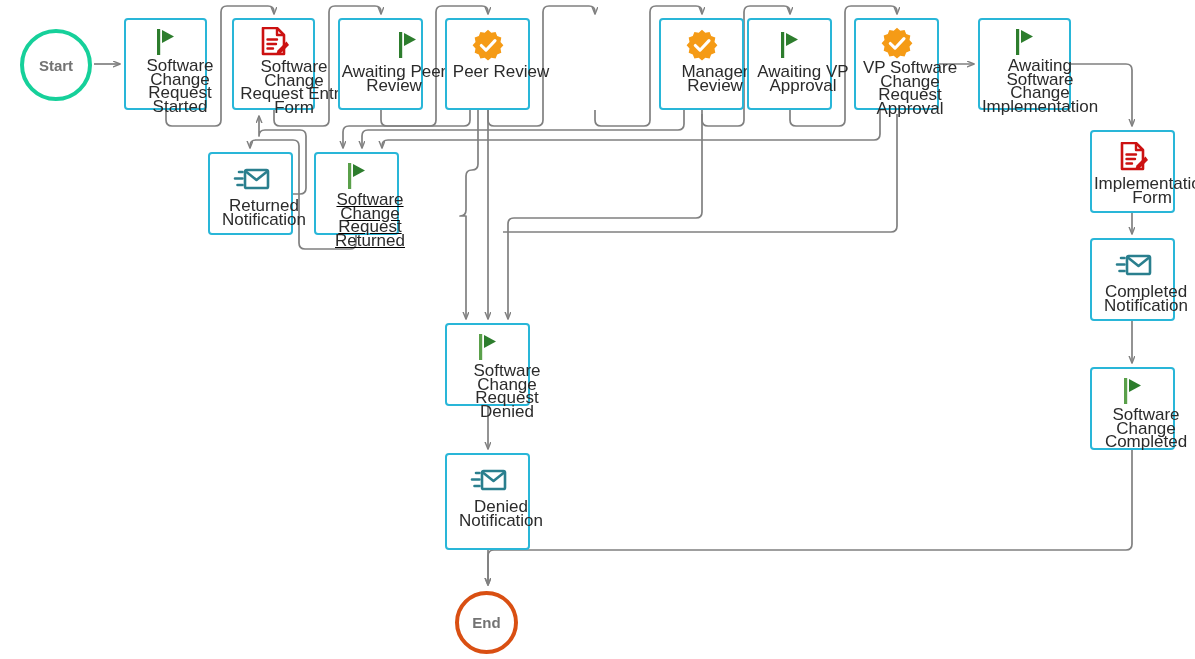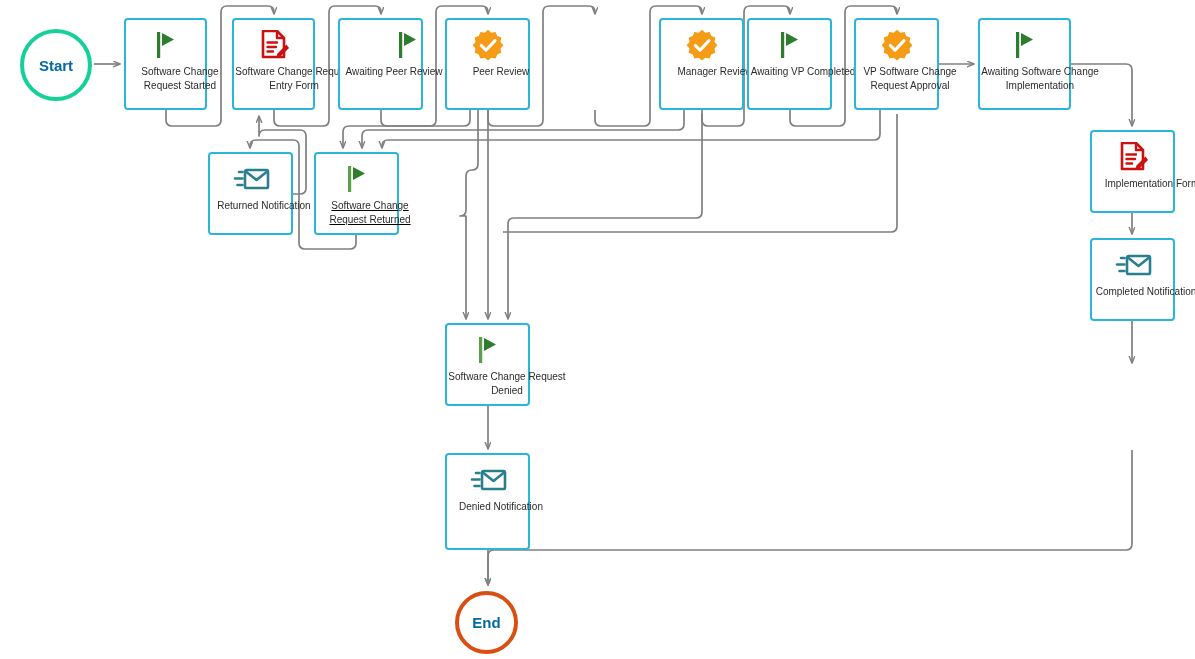--- a/index.html
+++ b/index.html
@@ -16,31 +16,31 @@
     position:absolute;box-sizing:border-box;
     background:#ffffff;
     border:2px solid #29b6d8;
     border-radius:4px;
     display:flex;flex-direction:column;align-items:center;
     padding-top:7px;
   }
   .node .icon{height:36px;display:flex;align-items:center;justify-content:center;}
   .node .label{
     margin-top:2px;
-    font-size:10px;line-height:13.6px;color:#2b2b2b;
+    font-size:17px;line-height:13.6px;color:#2b2b2b;
     text-align:center;width:108px;margin-left:auto;margin-right:auto;
     white-space:normal;word-break:normal;
   }
   .node.wide .label{width:120px;}
 
   .terminator{
     position:absolute;box-sizing:border-box;
     border-radius:50%;background:#fff;
     display:flex;align-items:center;justify-content:center;
-    font-size:15px;font-weight:bold;color:#0369a1;
+    font-size:15px;font-weight:bold;color:#737373;
   }
   .terminator.start{border:4px solid #16d09a;}
   .terminator.end{border:4px solid #d94f12;}
 </style>
 </head>
 <body>
 
 <div id="canvas">
 
   <svg id="edges" viewBox="0 0 1195 659" xmlns="http://www.w3.org/2000/svg">
@@ -150,21 +150,21 @@
     <span class="label">Manager Review</span>
   </div>
 
   <div class="node" style="left:747px;top:18px;width:85px;height:92px;">
     <span class="icon">
       <svg width="26" height="30" viewBox="0 0 26 30">
           <rect x="4" y="2" width="3.2" height="26" fill="#2d7d2d"></rect>
           <path d="M9,3 L21,9.5 L9,16 Z" fill="#2d7d2d"></path>
         </svg>
     </span>
-    <span class="label">Awaiting VP Completed</span>
+    <span class="label">Awaiting VP Approval</span>
   </div>
 
   <div class="node" style="left:854px;top:18px;width:85px;height:92px;">
     <span class="icon">
       <svg width="32" height="32" viewBox="0 0 32 32">
         <path fill="#f59b16" d="M16,0.8 L19.3,3.7 L23.6,2.9 L25.2,7 L29.3,8.6 L28.5,12.9 L31.4,16.2 L28.5,19.5 L29.3,23.8 L25.2,25.4 L23.6,29.5 L19.3,28.7 L16,31.6 L12.7,28.7 L8.4,29.5 L6.8,25.4 L2.7,23.8 L3.5,19.5 L0.6,16.2 L3.5,12.9 L2.7,8.6 L6.8,7 L8.4,2.9 L12.7,3.7 Z"></path>
         <path d="M9.3,16.5 L14,21.2 L23,11.6" fill="none" stroke="#ffffff" stroke-width="3.1" stroke-linecap="round" stroke-linejoin="round"></path>
       </svg>
     </span>
     <span class="label">VP Software Change Request Approval</span>
@@ -217,20 +217,29 @@
     <span class="icon">
       <svg width="38" height="26" viewBox="0 0 38 26">
         <rect x="13" y="4" width="23" height="18" rx="1.6" fill="none" stroke="#2a7f8e" stroke-width="2.6"></rect>
         <path d="M14.5,6 L24.5,14 L34.5,6" fill="none" stroke="#2a7f8e" stroke-width="2.6" stroke-linecap="round" stroke-linejoin="round"></path>
         <path d="M7,6 L10.5,6 M3,12.5 L10.5,12.5 M5.5,19 L10.5,19" stroke="#2a7f8e" stroke-width="2.6" stroke-linecap="round"></path>
       </svg>
     </span>
     <span class="label">Completed Notification</span>
   </div>
 
+  <div class="node" style="left:1090px;top:367px;width:85px;height:83px;">
+    <span class="icon">
+      <svg width="26" height="30" viewBox="0 0 26 30">
+          <rect x="4" y="2" width="3.2" height="26" fill="#5aa04a"></rect>
+          <path d="M9,3 L21,9.5 L9,16 Z" fill="#2d7d2d"></path>
+        </svg>
+    </span>
+    <span class="label">Software Change Completed</span>
+  </div>
 
   <div class="node wide" style="left:445px;top:323px;width:85px;height:83px;align-items:center;">
     <span class="icon">
       <svg width="26" height="30" viewBox="0 0 26 30">
           <rect x="4" y="2" width="3.2" height="26" fill="#5aa04a"></rect>
           <path d="M9,3 L21,9.5 L9,16 Z" fill="#2d7d2d"></path>
         </svg>
     </span>
     <span class="label">Software Change Request Denied</span>
   </div>

